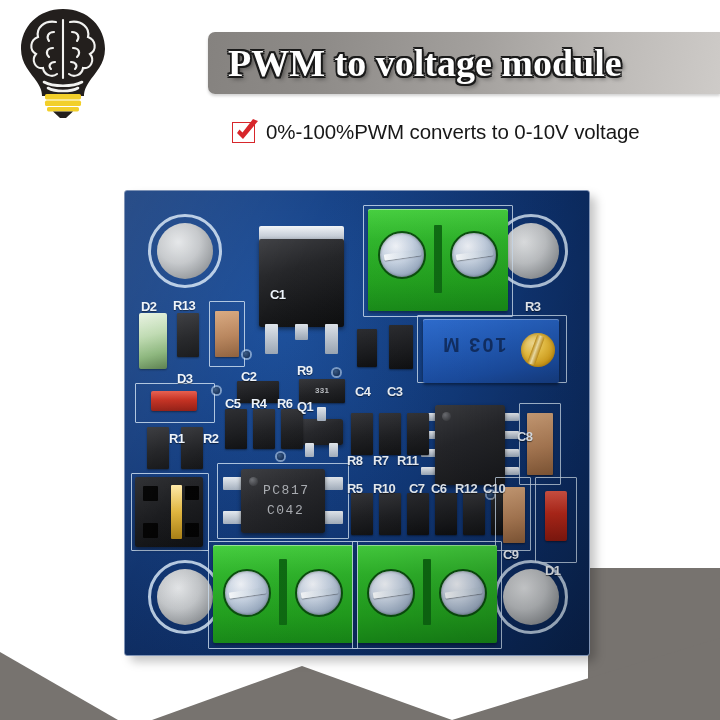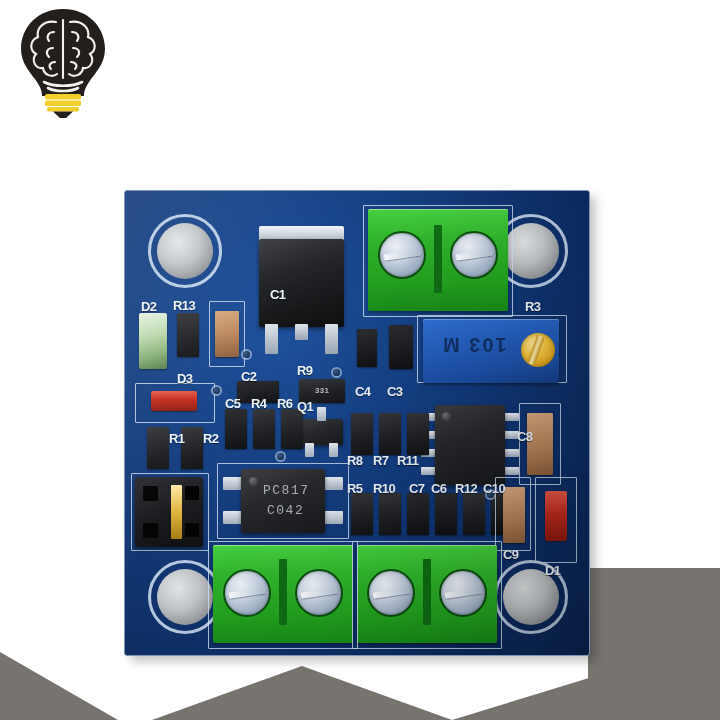--- a/index.html
+++ b/index.html
@@ -251,21 +251,32 @@
         <path d="M40 82 C47 86 63 86 70 82"></path>
       </g>
 
       <rect x="37" y="88" width="36" height="5.4" rx="1.6" fill="#f2cf2a"></rect>
       <rect x="37" y="94.6" width="36" height="5.4" rx="1.6" fill="#f2cf2a"></rect>
       <rect x="39" y="101" width="32" height="4.4" rx="1.6" fill="#f2cf2a"></rect>
       <path d="M45 105.4 L65 105.4 L58 112 L52 112 Z" fill="#231f1d"></path>
     </svg>
   </div>
 
-
+  <div class="title-banner">
+    <div class="title-text">PWM to voltage module</div>
+  </div>
+
+  <div class="subtitle-row">
+    <span class="check-box">
+      <svg width="30" height="30" viewBox="0 0 30 30">
+        <path d="M6 17 L12 23 L27 5 L22 3 L11.5 16.5 L8.5 13.5 Z" fill="#d7262b"></path>
+      </svg>
+    </span>
+    <span class="subtitle-text">0%-100%PWM converts to 0-10V voltage</span>
+  </div>
 
   <div class="pcb-shadow"></div>
   <div class="pcb">
 
     <div class="hole-ring" style="left:23px;top:23px;"></div>
     <div class="hole" style="left:32px;top:32px;"></div>
     <div class="hole-ring" style="left:369px;top:23px;"></div>
     <div class="hole" style="left:378px;top:32px;"></div>
     <div class="hole-ring" style="left:23px;top:369px;"></div>
     <div class="hole" style="left:32px;top:378px;"></div>

